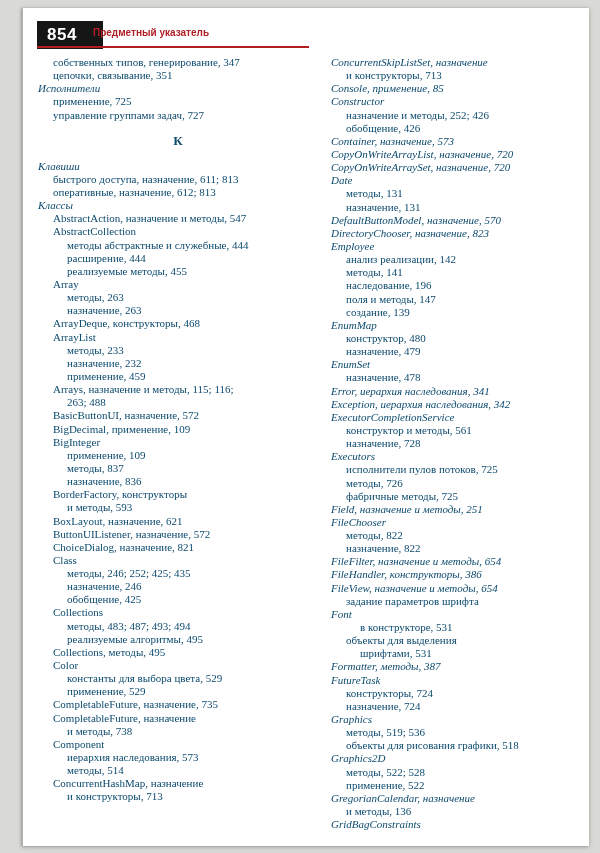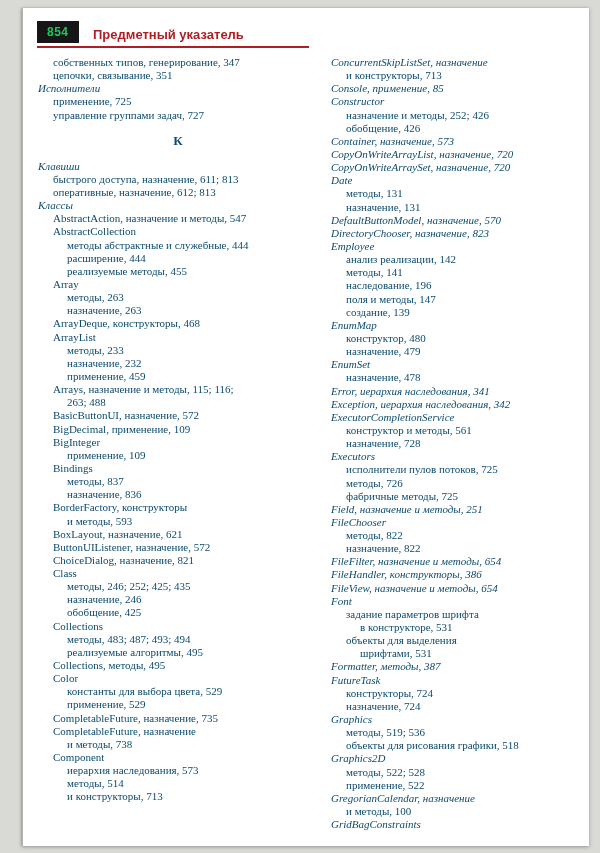--- a/index.html
+++ b/index.html
@@ -14,31 +14,31 @@
     position:absolute;
     left:22px;top:8px;
     width:566px;height:838px;
     background:#ffffff;
     border-left:1px solid #b3b3ae;
     box-shadow:0 1px 4px rgba(0,0,0,0.28), -1px 0 2px rgba(0,0,0,0.15);
   }
   .header{position:absolute;left:0;top:0;width:100%;height:46px;}
   .page-num{
     position:absolute;left:14px;top:13px;
-    background:#161616;color:#22c55e;
+    background:#161616;color:#ffffff;
     font-family:"Liberation Sans","DejaVu Sans",sans-serif;
-    font-weight:bold;font-size:12px;
-    padding:4px 10px 4px 10px;
+    font-weight:bold;font-size:17px;
+    padding:4px 26px 4px 10px;
     letter-spacing:0.5px;
   }
   .header-title{
     position:absolute;left:70px;top:19px;
     color:#b01e23;
     font-family:"Liberation Sans","DejaVu Sans",sans-serif;
-    font-weight:bold;font-size:13px;
+    font-weight:bold;font-size:10px;
   }
   .header-rule{
     position:absolute;left:14px;top:38px;
     width:272px;height:2px;
     background:#b01e23;
   }
   .columns{position:absolute;top:48px;left:0;width:100%;}
   .col{position:absolute;top:0;color:#0c4a6e;}
   #col-left{left:15px;width:280px;}
   #col-right{left:308px;width:256px;}
@@ -93,21 +93,20 @@
         <div class="line i1">ArrayList</div>
         <div class="line i2">методы, 233</div>
         <div class="line i2">назначение, 232</div>
         <div class="line i2">применение, 459</div>
         <div class="line i1">Arrays, назначение и методы, 115; 116;</div>
         <div class="line i2">263; 488</div>
         <div class="line i1">BasicButtonUI, назначение, 572</div>
         <div class="line i1">BigDecimal, применение, 109</div>
         <div class="line i1">BigInteger</div>
         <div class="line i2">применение, 109</div>
-        <div class="line i1">Bindings</div>
         <div class="line i2">методы, 837</div>
         <div class="line i2">назначение, 836</div>
         <div class="line i1">BorderFactory, конструкторы</div>
         <div class="line i2">и методы, 593</div>
         <div class="line i1">BoxLayout, назначение, 621</div>
         <div class="line i1">ButtonUIListener, назначение, 572</div>
         <div class="line i1">ChoiceDialog, назначение, 821</div>
         <div class="line i1">Class</div>
         <div class="line i2">методы, 246; 252; 425; 435</div>
         <div class="line i2">назначение, 246</div>
@@ -118,20 +117,21 @@
         <div class="line i1">Collections, методы, 495</div>
         <div class="line i1">Color</div>
         <div class="line i2">константы для выбора цвета, 529</div>
         <div class="line i2">применение, 529</div>
         <div class="line i1">CompletableFuture, назначение, 735</div>
         <div class="line i1">CompletableFuture, назначение</div>
         <div class="line i2">и методы, 738</div>
         <div class="line i1">Component</div>
         <div class="line i2">иерархия наследования, 573</div>
         <div class="line i2">методы, 514</div>
+        <div class="line i1">ConcurrentHashMap, назначение</div>
         <div class="line i2">и конструкторы, 713</div>
       </div>
     <div class="col" id="col-right">
         <div class="line i0">ConcurrentSkipListSet, назначение</div>
         <div class="line i1">и конструкторы, 713</div>
         <div class="line i0">Console, применение, 85</div>
         <div class="line i0">Constructor</div>
         <div class="line i1">назначение и методы, 252; 426</div>
         <div class="line i1">обобщение, 426</div>
         <div class="line i0">Container, назначение, 573</div>
@@ -162,33 +162,33 @@
         <div class="line i1">исполнители пулов потоков, 725</div>
         <div class="line i1">методы, 726</div>
         <div class="line i1">фабричные методы, 725</div>
         <div class="line i0">Field, назначение и методы, 251</div>
         <div class="line i0">FileChooser</div>
         <div class="line i1">методы, 822</div>
         <div class="line i1">назначение, 822</div>
         <div class="line i0">FileFilter, назначение и методы, 654</div>
         <div class="line i0">FileHandler, конструкторы, 386</div>
         <div class="line i0">FileView, назначение и методы, 654</div>
+        <div class="line i1">задание параметров шрифта</div>
         <div class="line i0">Font</div>
-        <div class="line i1">задание параметров шрифта</div>
         <div class="line i2">в конструкторе, 531</div>
         <div class="line i1">объекты для выделения</div>
         <div class="line i2">шрифтами, 531</div>
         <div class="line i0">Formatter, методы, 387</div>
         <div class="line i0">FutureTask</div>
         <div class="line i1">конструкторы, 724</div>
         <div class="line i1">назначение, 724</div>
         <div class="line i0">Graphics</div>
         <div class="line i1">методы, 519; 536</div>
         <div class="line i1">объекты для рисования графики, 518</div>
         <div class="line i0">Graphics2D</div>
         <div class="line i1">методы, 522; 528</div>
         <div class="line i1">применение, 522</div>
         <div class="line i0">GregorianCalendar, назначение</div>
-        <div class="line i1">и методы, 100</div>
+        <div class="line i1">и методы, 136</div>
         <div class="line i0">GridBagConstraints</div>
       </div>
   </div>
 </div>
 
 </body></html>

